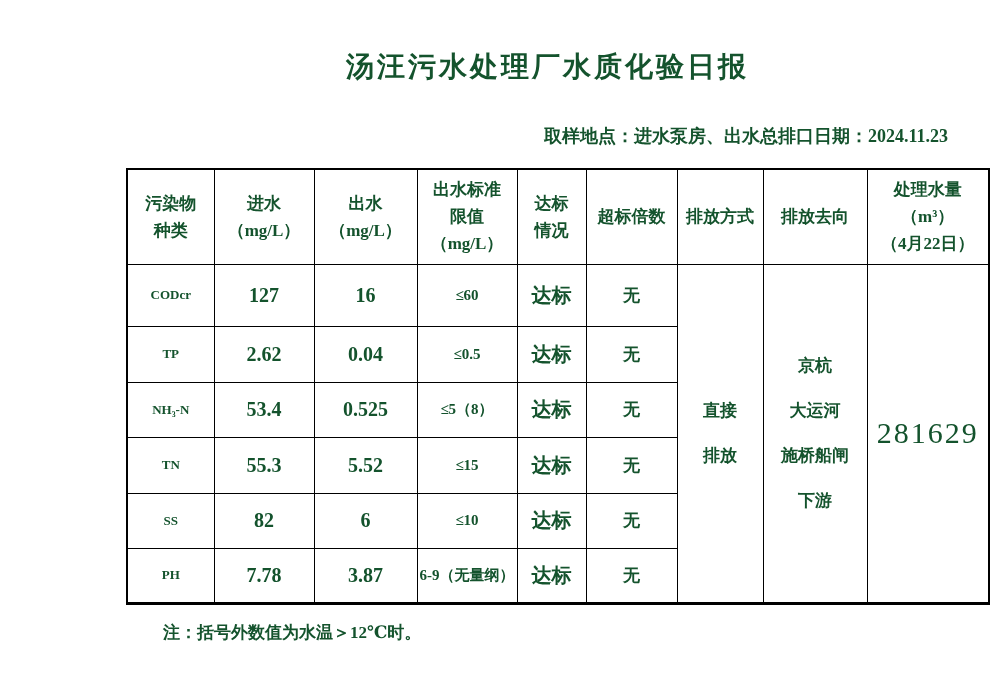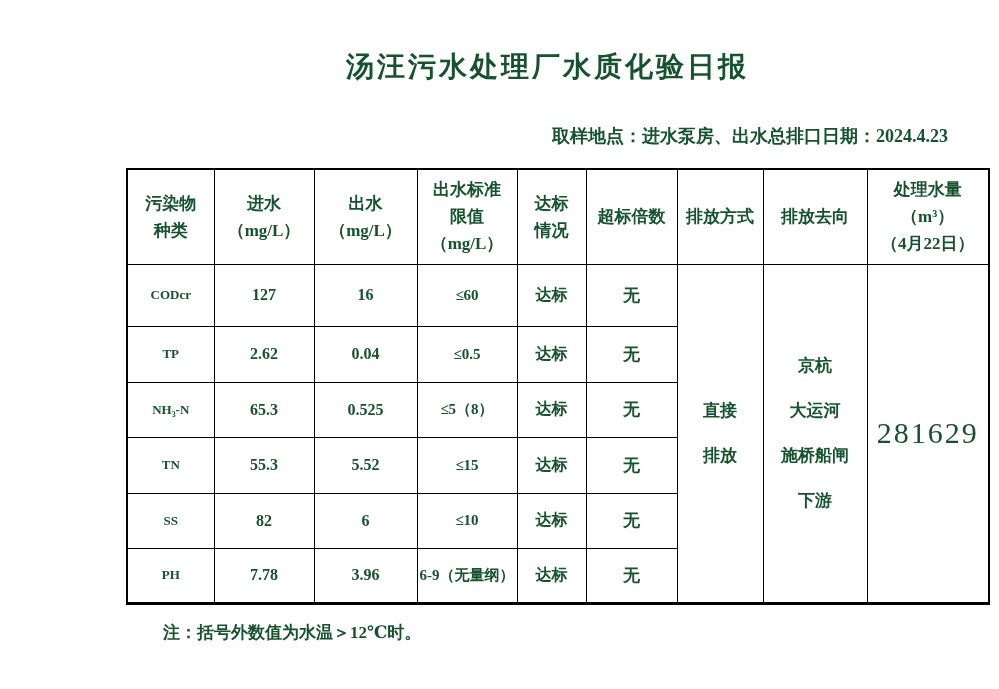--- a/index.html
+++ b/index.html
@@ -52,21 +52,21 @@
     padding: 0;
     white-space: pre-line;
     font-weight: bold;
     overflow: hidden;
   }
   .report-table th {
     font-size: 17px;
     line-height: 27px;
   }
   .report-table td {
-    font-size: 16px;
+    font-size: 20px;
   }
   td.pollutant-cell { font-size: 13px; }
   td.limit-cell { font-size: 15px; }
   td.exceed-cell { font-size: 17px; }
   td.merged-cell {
     font-size: 17px;
     line-height: 45px;
   }
   td.volume-cell {
     font-size: 30px;
@@ -90,21 +90,21 @@
 </style>
 </head>
 <body>
 
 <div class="page">
 
   <h1 class="report-title">汤汪污水处理厂水质化验日报</h1>
 
   <div class="meta-row">
     <span>取样地点：进水泵房、出水总排口</span>
-    <span>日期：2024.4.23</span>
+    <span>日期：2024.11.23</span>
   </div>
 
   <table class="report-table">
     <colgroup>
       <col style="width:87px">
         <col style="width:100px">
         <col style="width:103px">
       <col style="width:100px">
         <col style="width:69px">
         <col style="width:91px">
@@ -153,21 +153,21 @@
         <td class="pollutant-cell">TP</td>
         <td>2.62</td>
         <td>0.04</td>
         <td class="limit-cell">≤0.5</td>
         <td>达标</td>
         <td class="exceed-cell">无</td>
       </tr>
 
       <tr class="r2">
         <td class="pollutant-cell">NH₃-N</td>
-        <td>65.3</td>
+        <td>53.4</td>
         <td>0.525</td>
         <td class="limit-cell">≤5（8）</td>
         <td>达标</td>
         <td class="exceed-cell">无</td>
       </tr>
 
       <tr class="r3">
         <td class="pollutant-cell">TN</td>
         <td>55.3</td>
         <td>5.52</td>
@@ -181,21 +181,21 @@
         <td>82</td>
         <td>6</td>
         <td class="limit-cell">≤10</td>
         <td>达标</td>
         <td class="exceed-cell">无</td>
       </tr>
 
       <tr class="r5">
         <td class="pollutant-cell">PH</td>
         <td>7.78</td>
-        <td>3.96</td>
+        <td>3.87</td>
         <td class="limit-cell">6-9（无量纲）</td>
         <td>达标</td>
         <td class="exceed-cell">无</td>
       </tr>
     </tbody>
   </table>
 
   <div class="footnote">注：括号外数值为水温＞12℃时。</div>
 
 </div>

